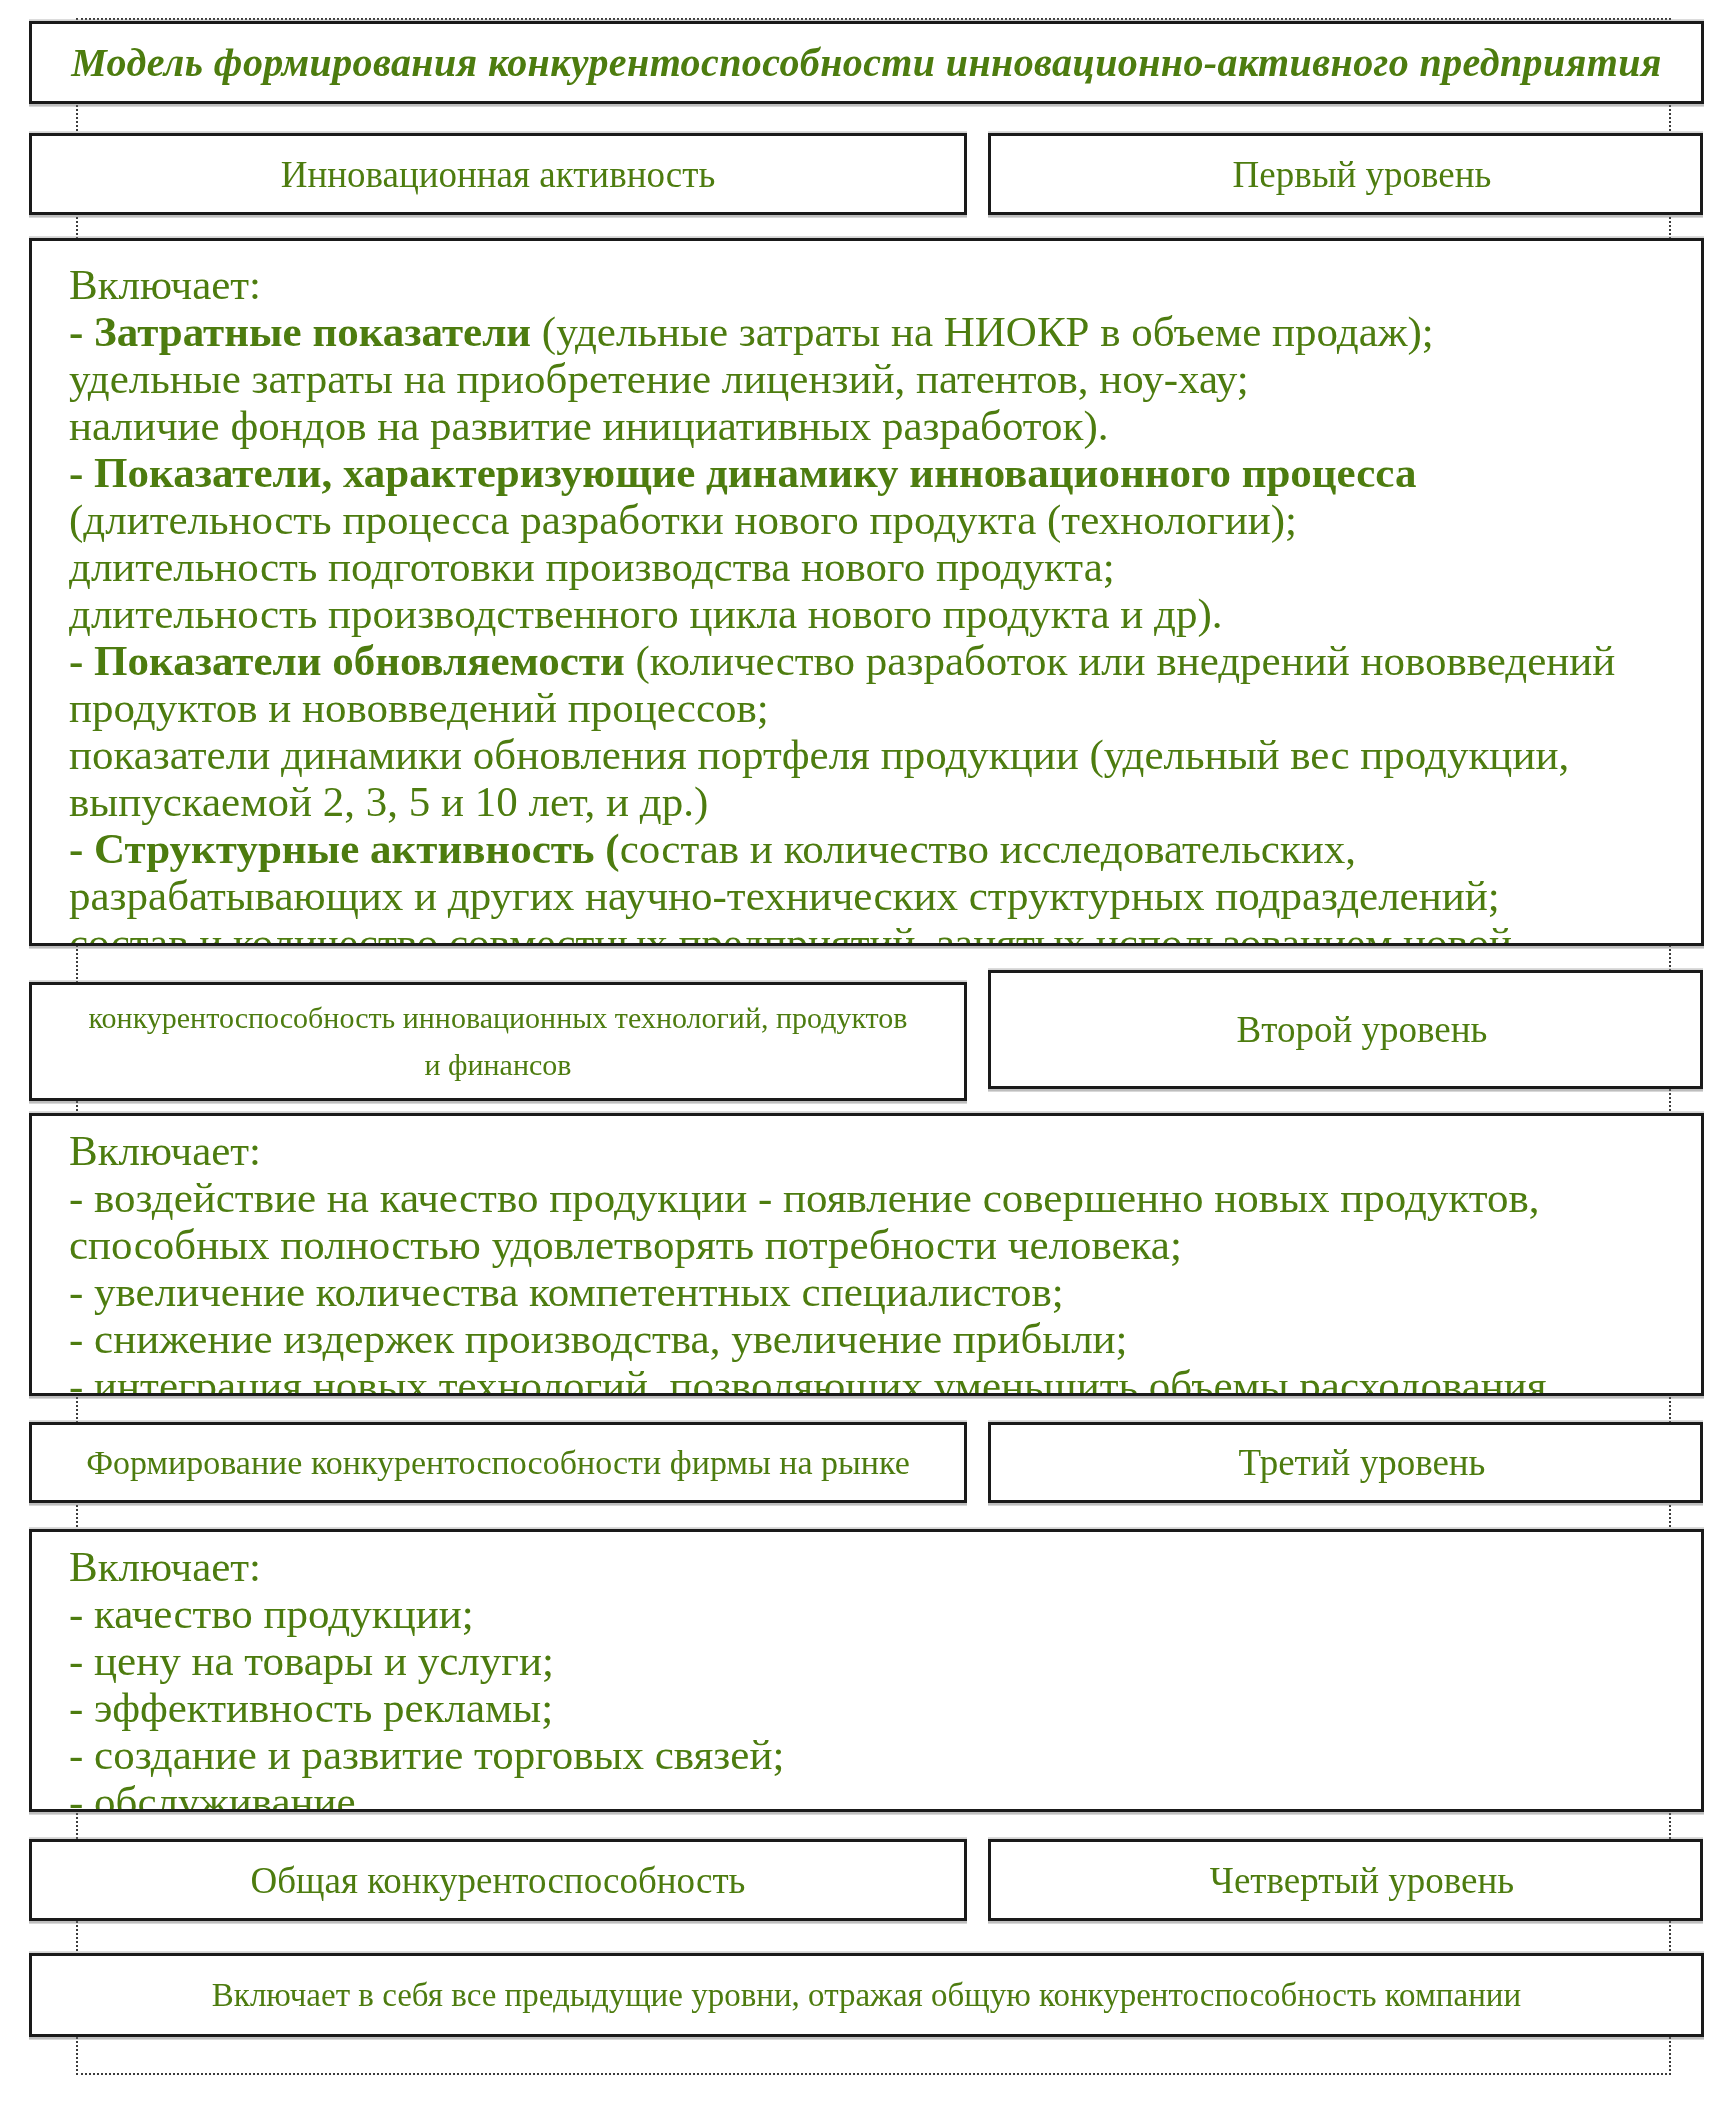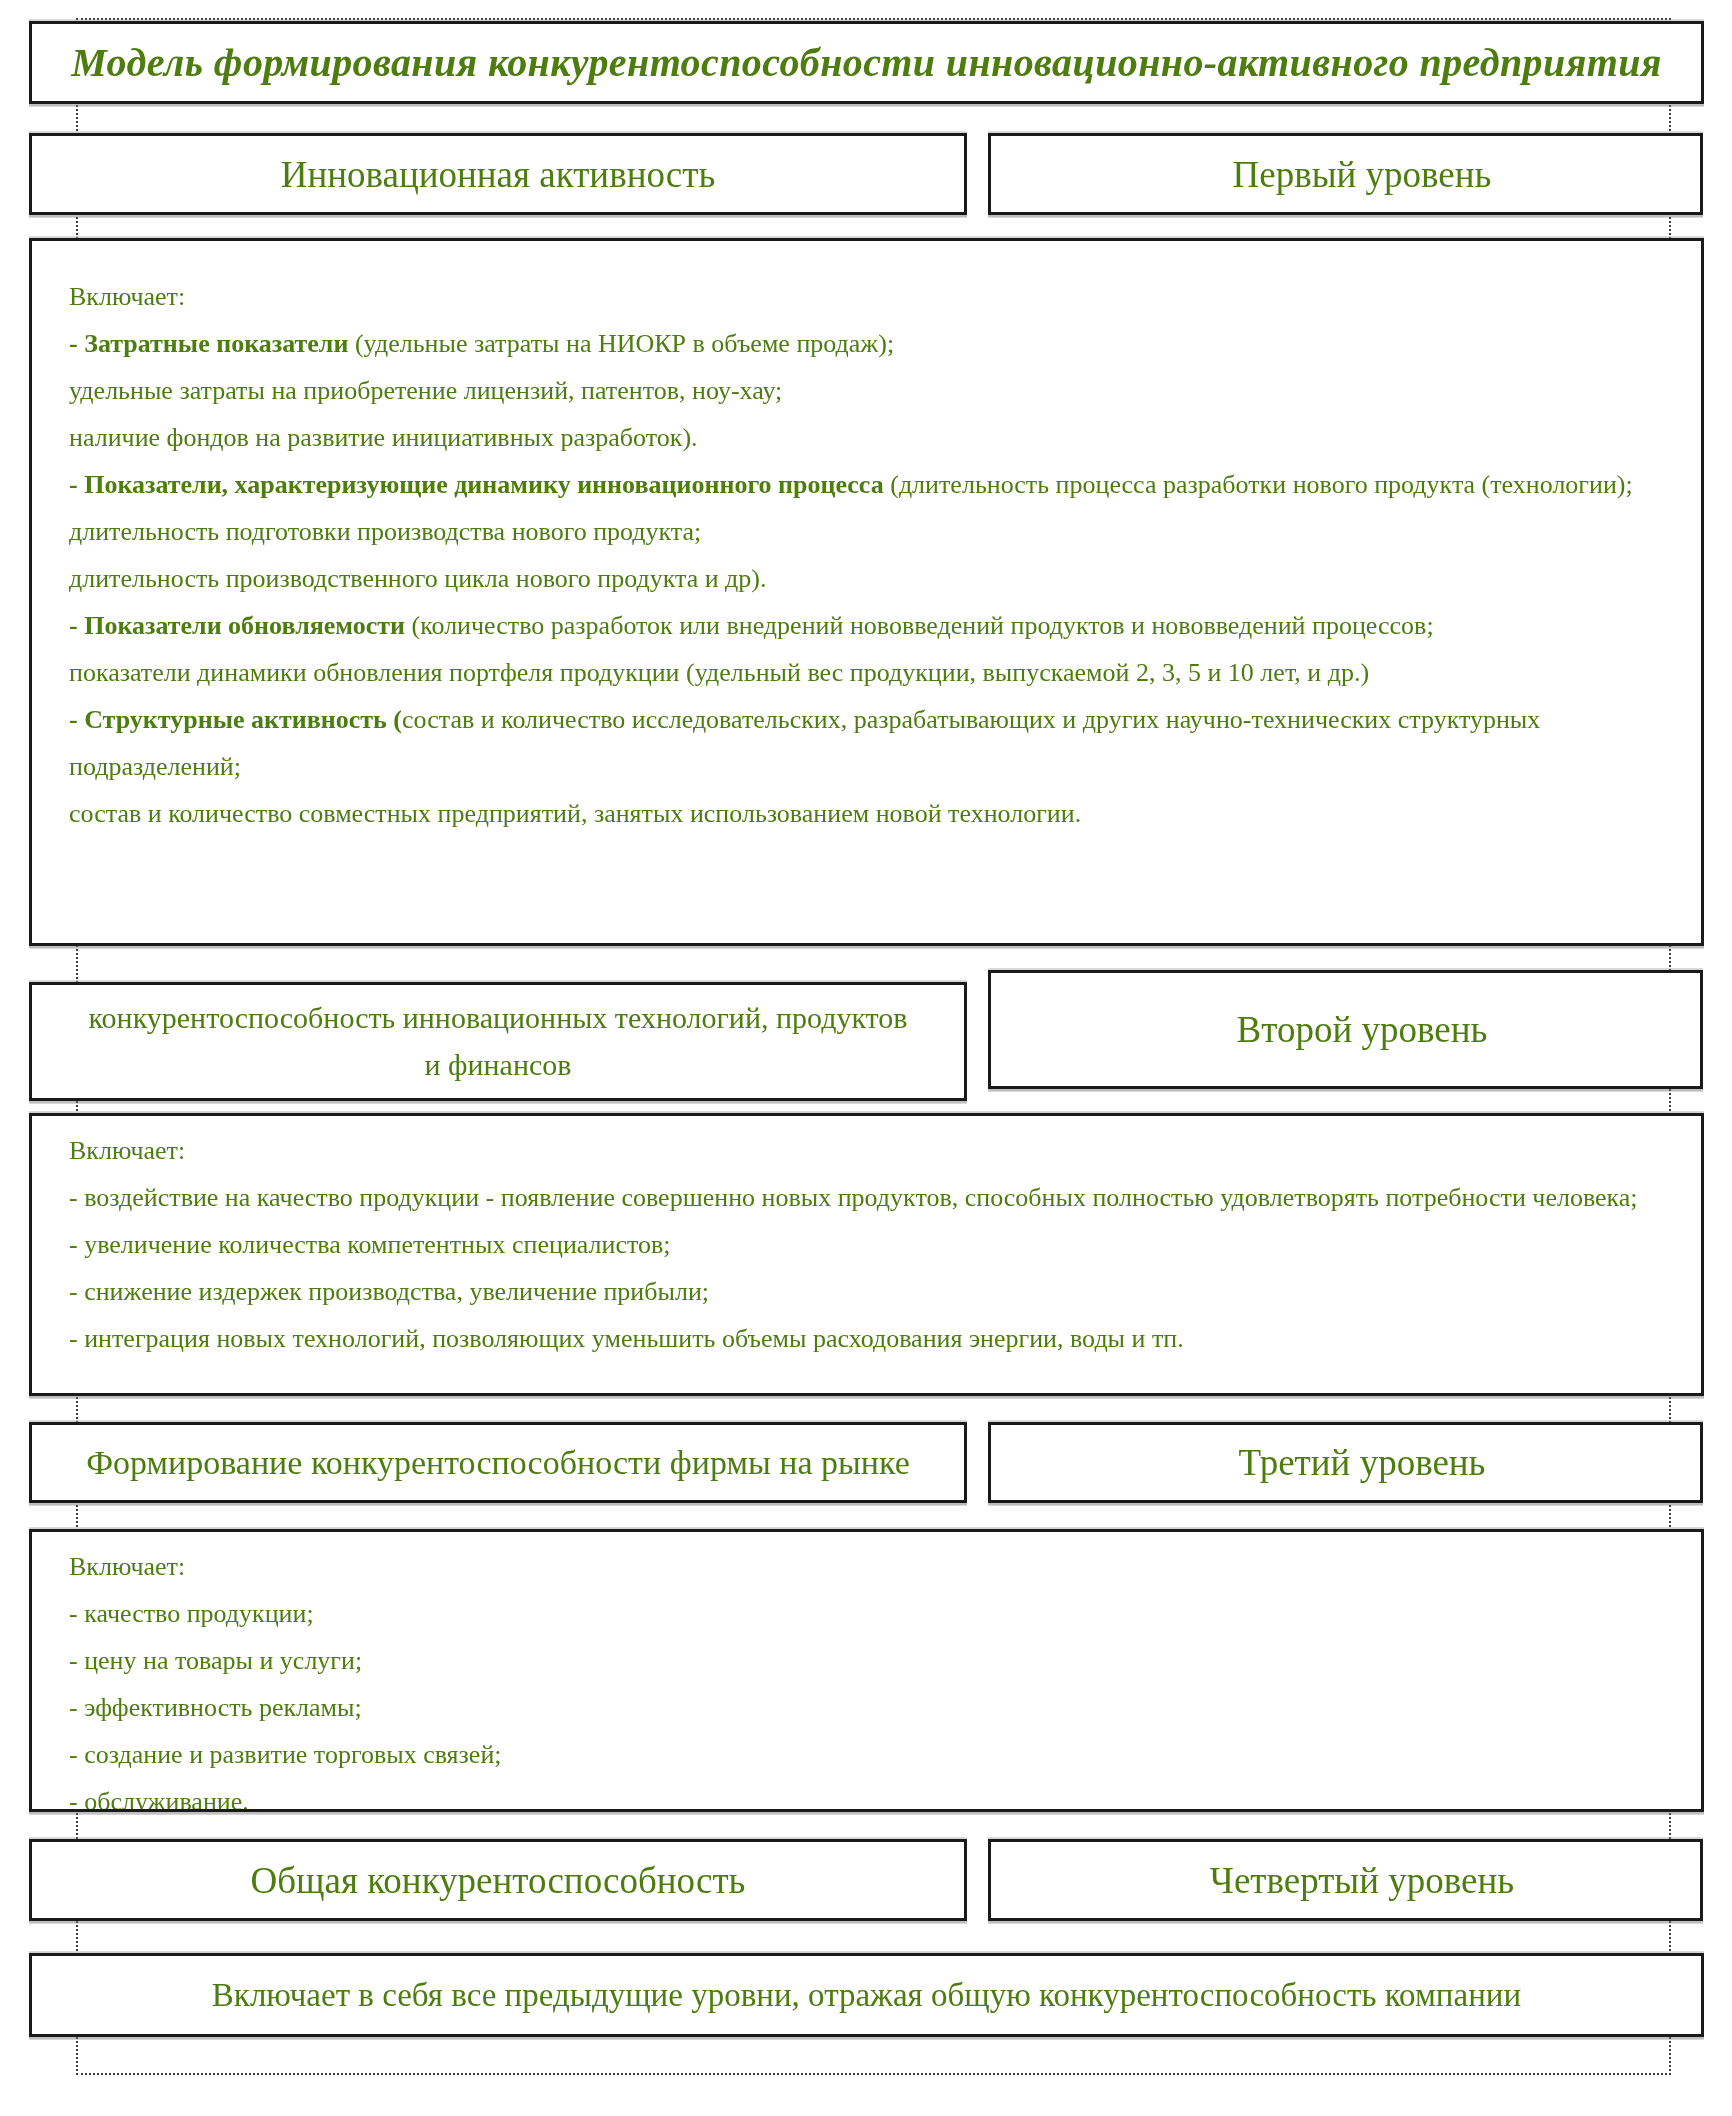--- a/index.html
+++ b/index.html
@@ -42,23 +42,23 @@
   .hdr-right { left: 988px; width: 715px; font-size: 37px; padding-left: 33px; }
   .row1 { top: 133px; height: 82px; }
   .row2 { top: 970px; height: 119px; }
   .row3 { top: 1422px; height: 81px; }
   .row4 { top: 1839px; height: 82px; }
   .row1.hdr-left { font-size: 37px; }
   .row2.hdr-left { font-size: 30px; line-height: 1.55; padding: 0 53px; margin-top: 12px; }
   .row3.hdr-left { font-size: 34px; }
   .row4.hdr-left { font-size: 37px; }
   .body-box {
-    font-size: 26px;
+    font-size: 43px;
     line-height: 47px;
-    padding: 32px 37px;
+    padding: 20px 37px;
     overflow: hidden;
   }
   .body-box p { margin: 0; }
   .body-box .b { font-weight: bold; }
   .big1 { left: 29px; top: 238px;  width: 1675px; height: 708px; }
   .big2 { left: 29px; top: 1113px; width: 1675px; height: 283px; padding-top: 10.5px; }
   .big3 { left: 29px; top: 1529px; width: 1675px; height: 283px; padding-top: 10.5px; }
   .footer-box {
     left: 29px; top: 1953px; width: 1675px; height: 84px;
     font-size: 33px;

